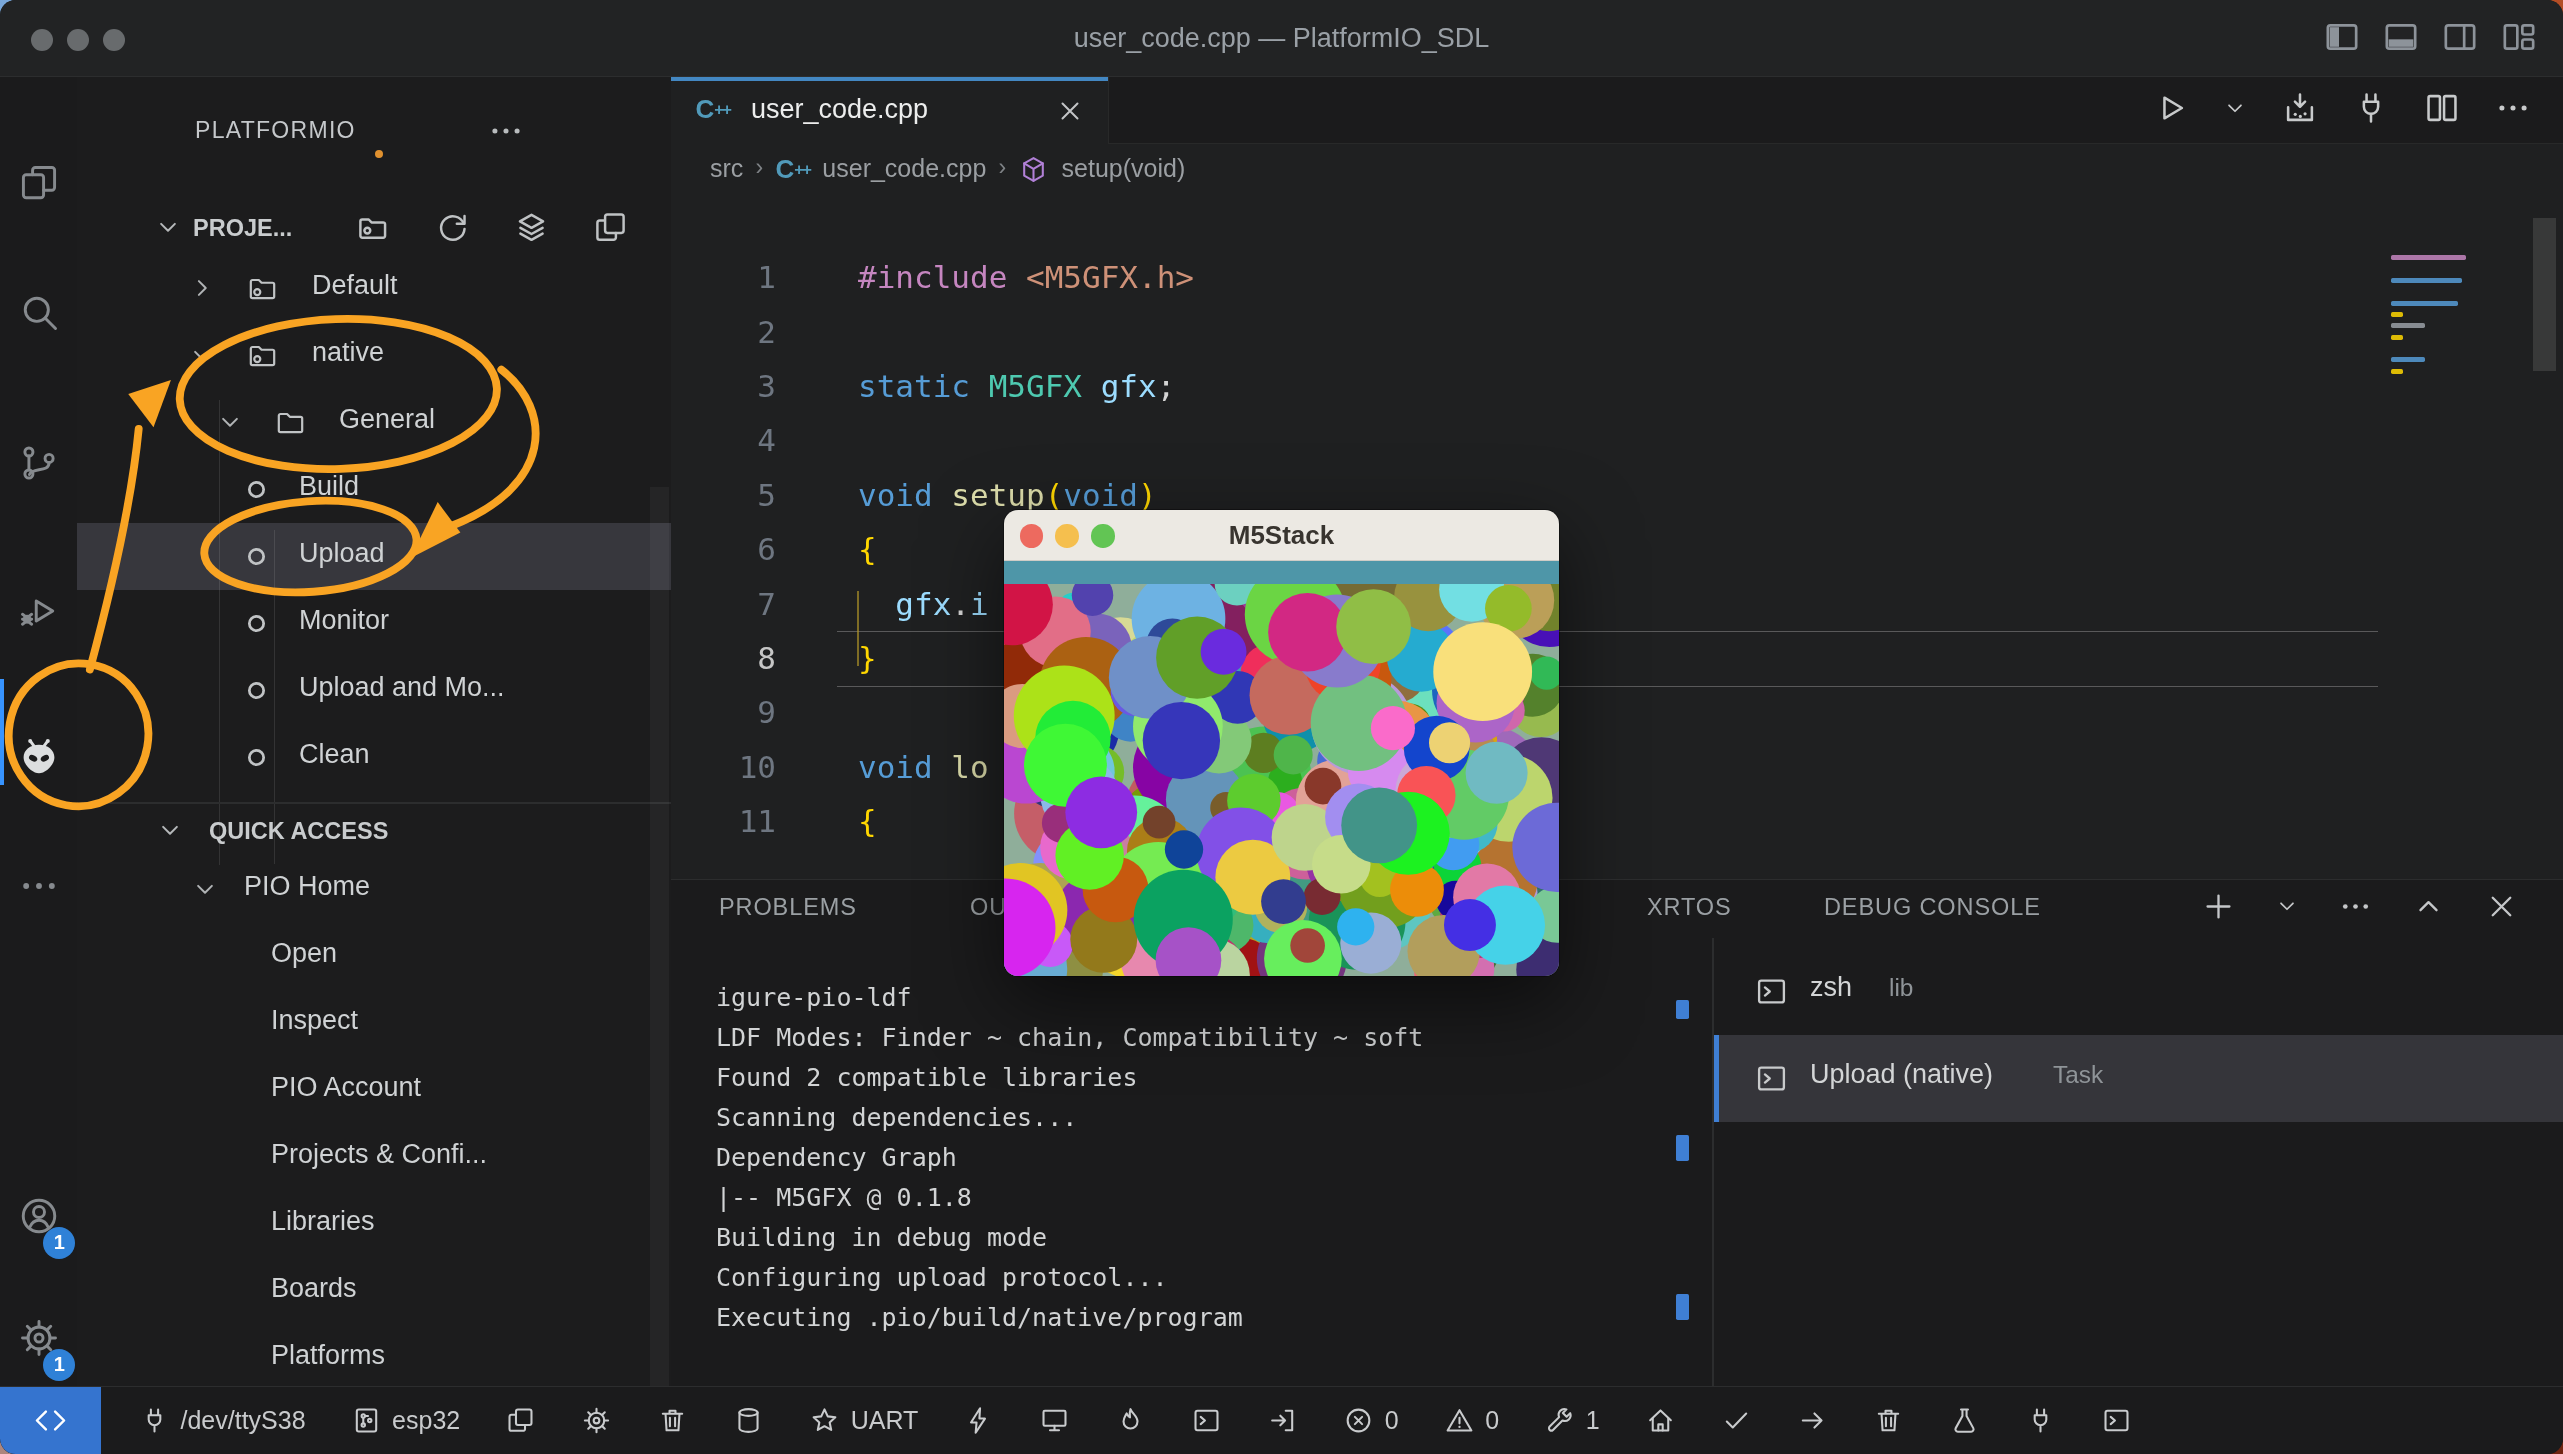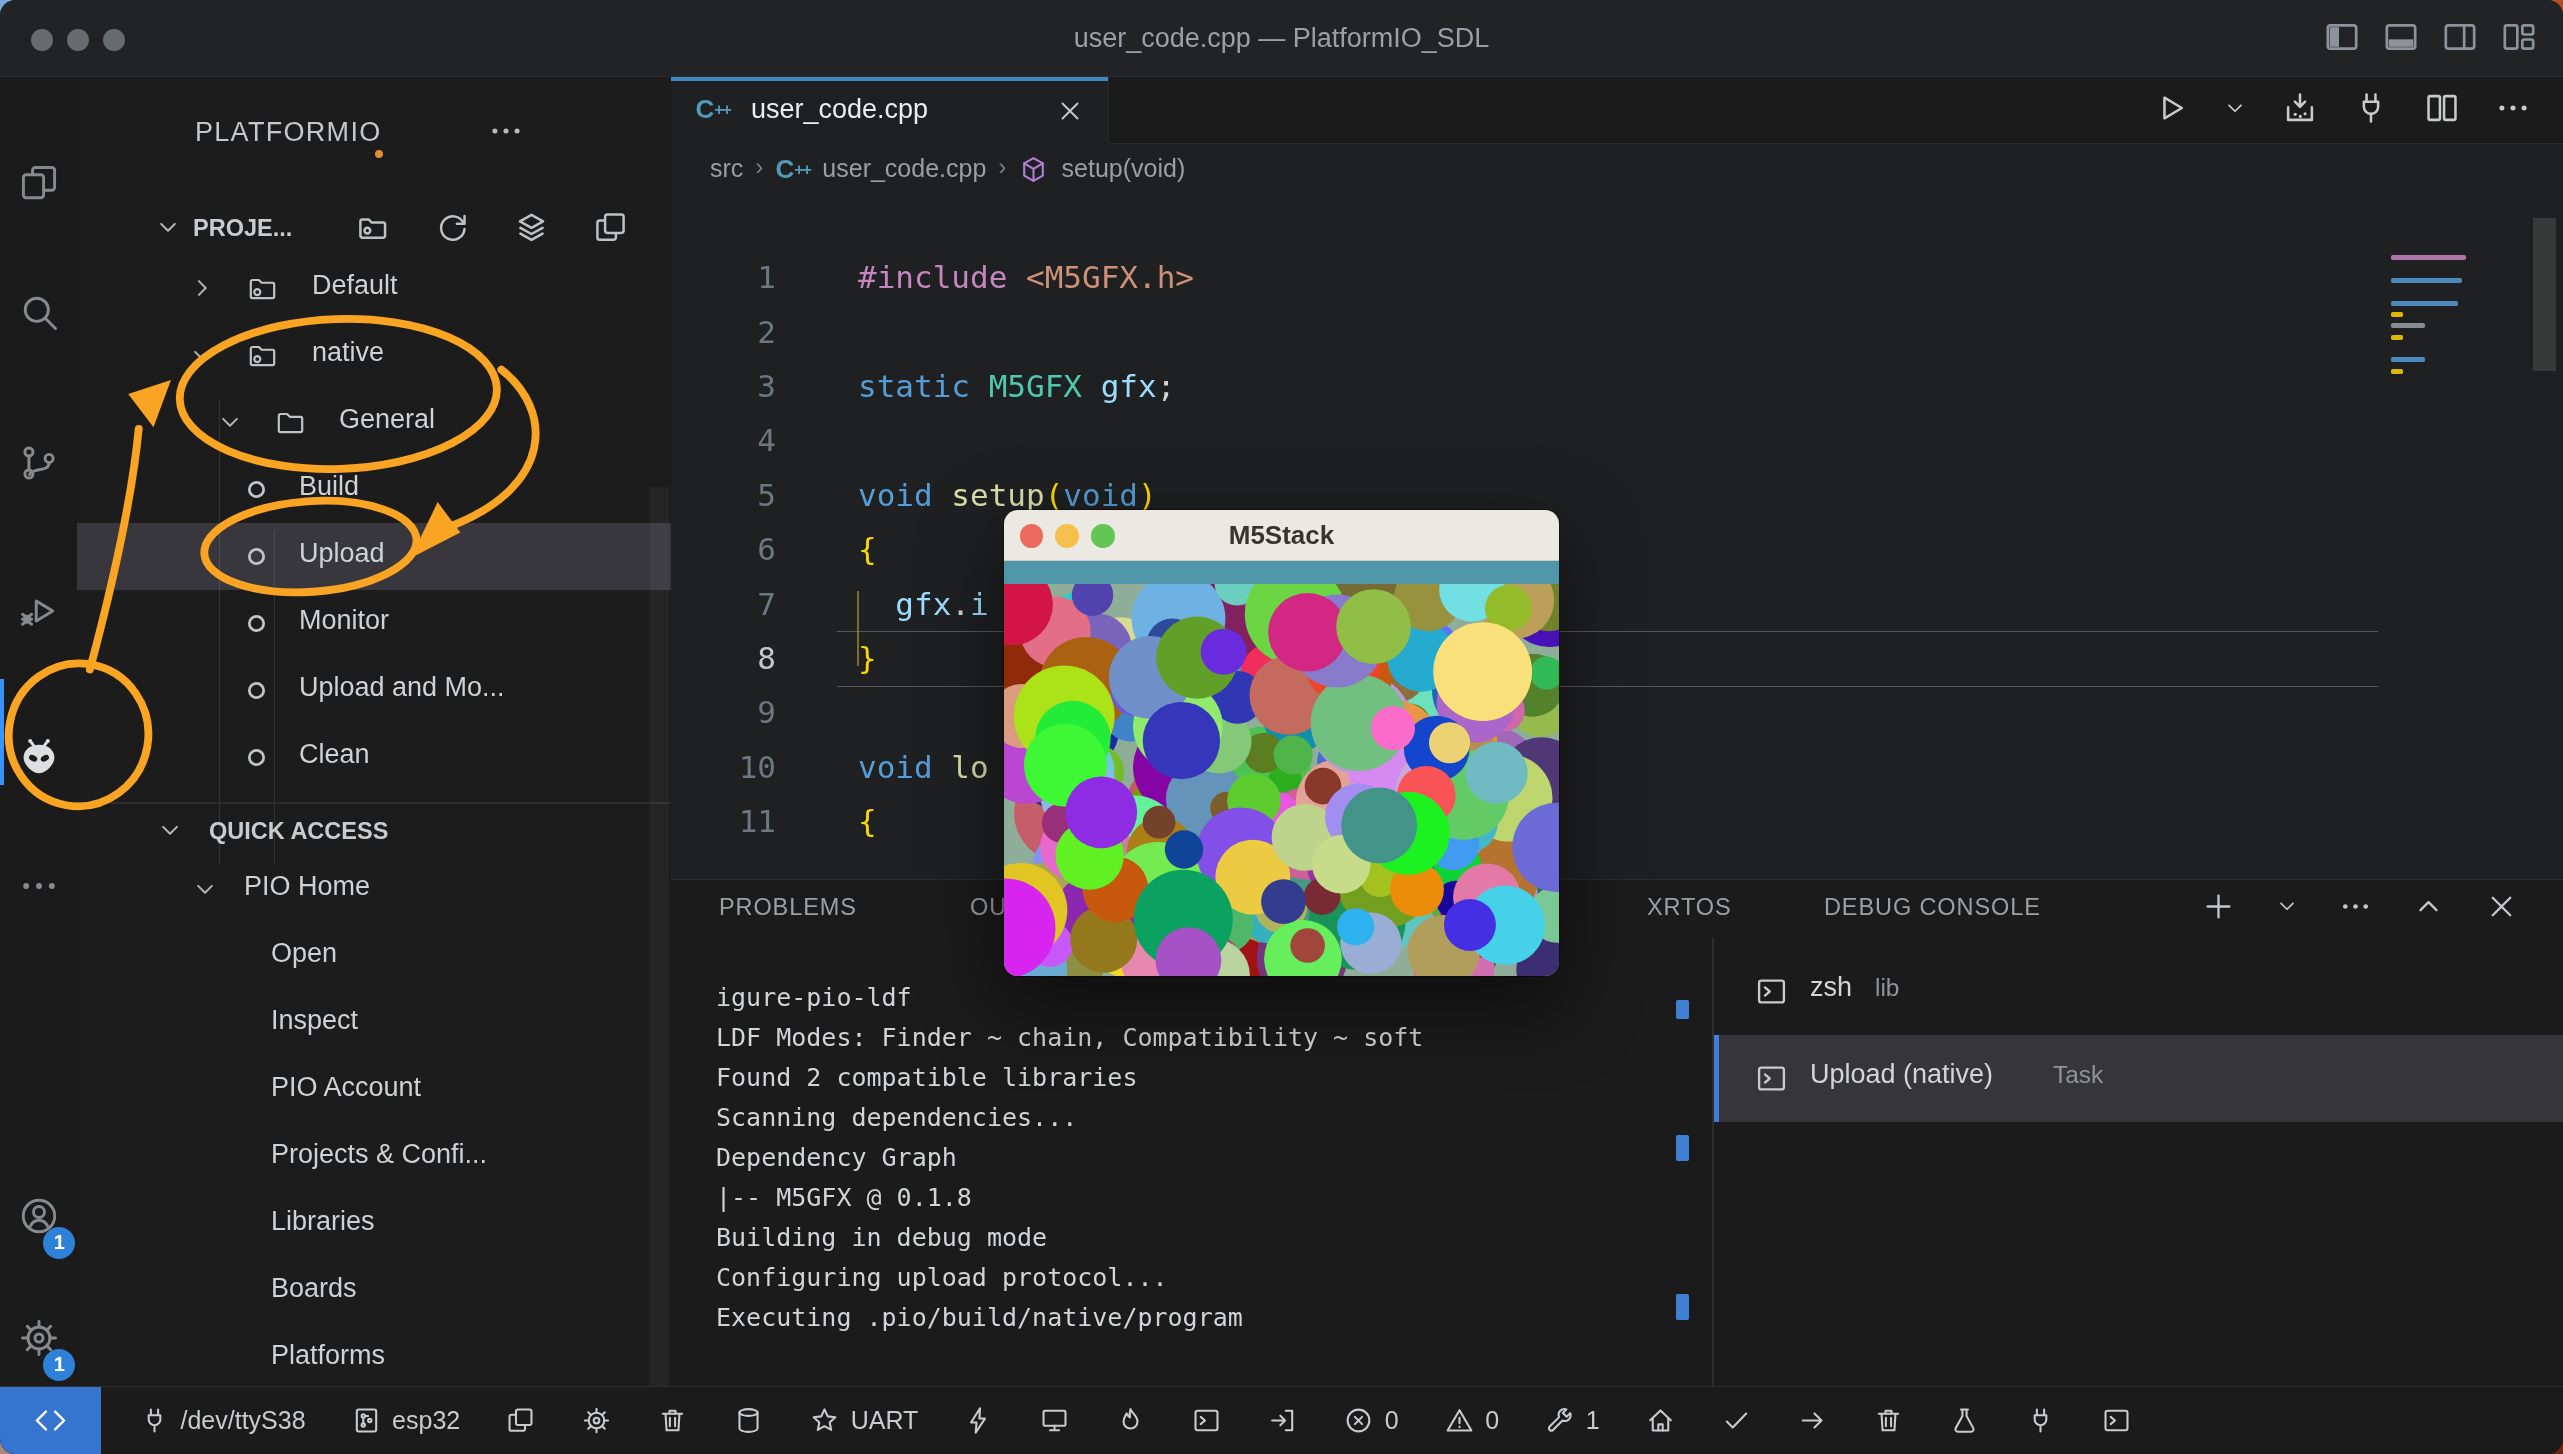--- a/index.html
+++ b/index.html
@@ -25,21 +25,21 @@
   .activitybar { position:absolute; left:0; top:77px; width:77px; height:1309px; background:#1b1b1c; }
   .ab-item { position:absolute; left:0; width:77px; height:96px; display:flex; align-items:center; justify-content:center; color:#868a8e; cursor:pointer; }
   .ab-item .icon { width:44px; height:44px; }
   .ab-item.active { color:#e8e8e8; }
   .ab-active-bar { position:absolute; left:0; top:602px; width:4.4px; height:106px; background:#3794ff; }
   .ab-badge { position:absolute; right:1.7px; bottom:5.2px; min-width:32px; height:32px; border-radius:50%; background:#2f81d7; color:#fff; font-size:20px; font-weight:bold; display:flex; align-items:center; justify-content:center; }
 
   
   .sidebar { position:absolute; left:77px; top:77px; width:595px; height:1309px; background:#1c1c1d; border-right:1.7px solid #2a2b2c; }
   .sb-header { position:absolute; left:0; top:35px; width:100%; height:44px; }
-  .sb-title { position:absolute; left:118px; top:5.2px; font-size:27px; letter-spacing:1.3px; color:#c5c8cb; }
+  .sb-title { position:absolute; left:118px; top:5.2px; font-size:23px; letter-spacing:1.3px; color:#c5c8cb; }
   .sb-dot { position:absolute; left:298px; top:38px; width:7.8px; height:7.8px; border-radius:50%; background:#e0912f; }
   .sb-more { position:absolute; left:403px; top:0px; width:52px; height:38px; color:#b9bcbe; }
   .sec-row { position:absolute; left:0; width:100%; height:45px; color:#c9ccce; }
   .sec-row .chev { position:absolute; width:30px; height:30px; top:7px; color:#b5b8ba; }
   .sec-label { position:absolute; font-size:23.5px; font-weight:bold; top:9.6px; color:#c9ccce; white-space:nowrap; }
   .sec-tools { position:absolute; right:42px; top:3.5px; display:flex; gap:42px; color:#bfc2c4; }
   .sec-tools .icon { width:37px; height:37px; }
   #treeRows { position:absolute; left:0; top:178px; width:100%; }
   .trow { position:relative; height:67px; width:100%; color:#cfd2d4; }
   .trow.sel { background:#37373d; }
@@ -586,21 +586,21 @@
     <div class="plist-divider"></div>
     <div id="termList">
         <div class="term-row">
           <span class="icon">
             <svg viewBox="0 0 24 24" fill="none" stroke="currentColor" stroke-width="1.6" stroke-linecap="round" stroke-linejoin="round">
               <rect x="3.5" y="4.5" width="17" height="15" rx="1.5"></rect>
               <path d="M7.5 9.2l3.3 2.8-3.3 2.8"></path>
             </svg>
           </span>
           <span class="term-name">zsh</span>
-          <span class="term-type" style="left: 161px;">lib</span>
+          <span class="term-type" style="left: 175px;">lib</span>
         </div>
         <div class="term-row sel">
           <span class="icon">
             <svg viewBox="0 0 24 24" fill="none" stroke="currentColor" stroke-width="1.6" stroke-linecap="round" stroke-linejoin="round">
               <rect x="3.5" y="4.5" width="17" height="15" rx="1.5"></rect>
               <path d="M7.5 9.2l3.3 2.8-3.3 2.8"></path>
             </svg>
           </span>
           <span class="term-name">Upload (native)</span>
           <span class="term-type" style="left: 339px;">Task</span>

